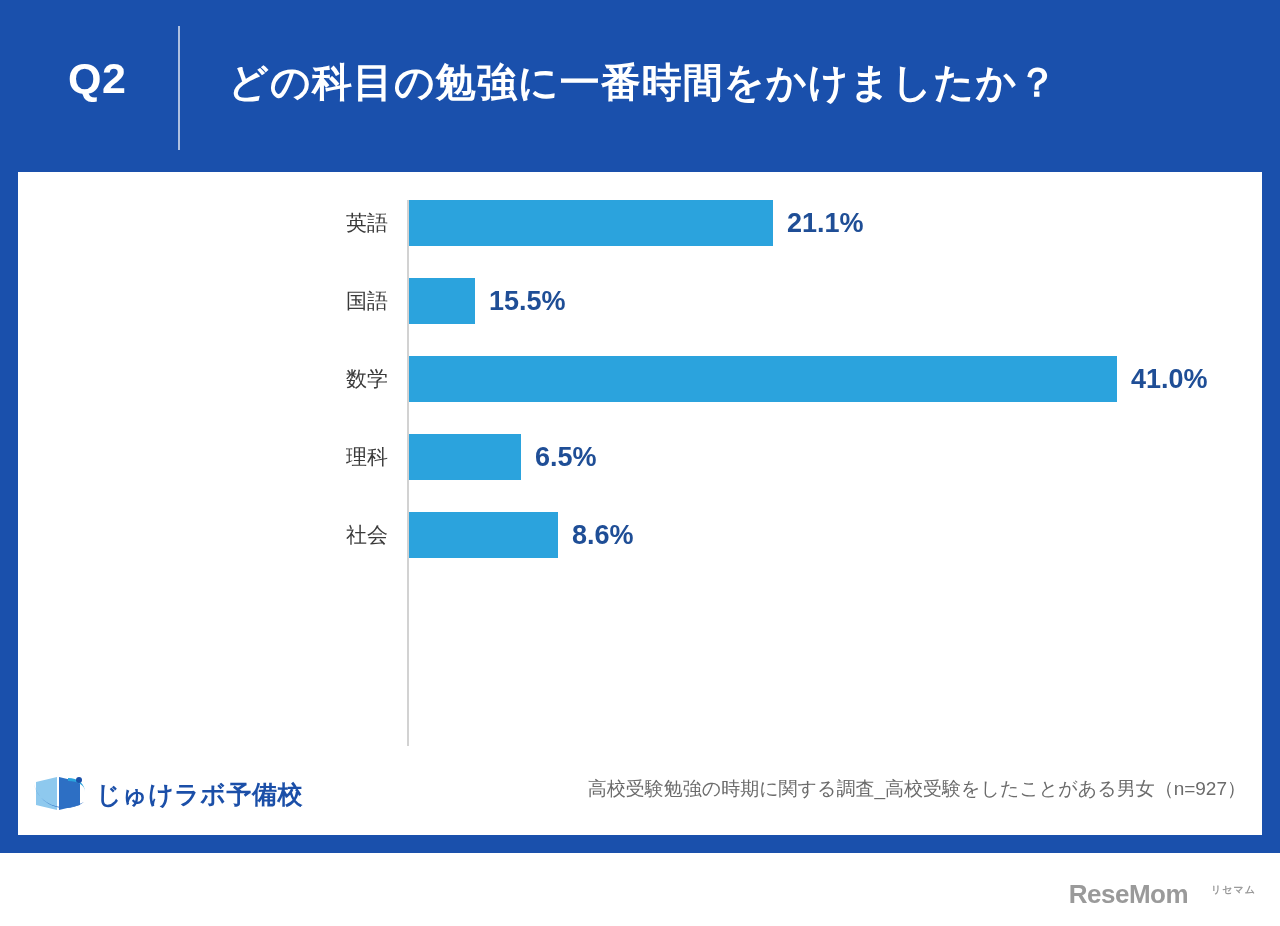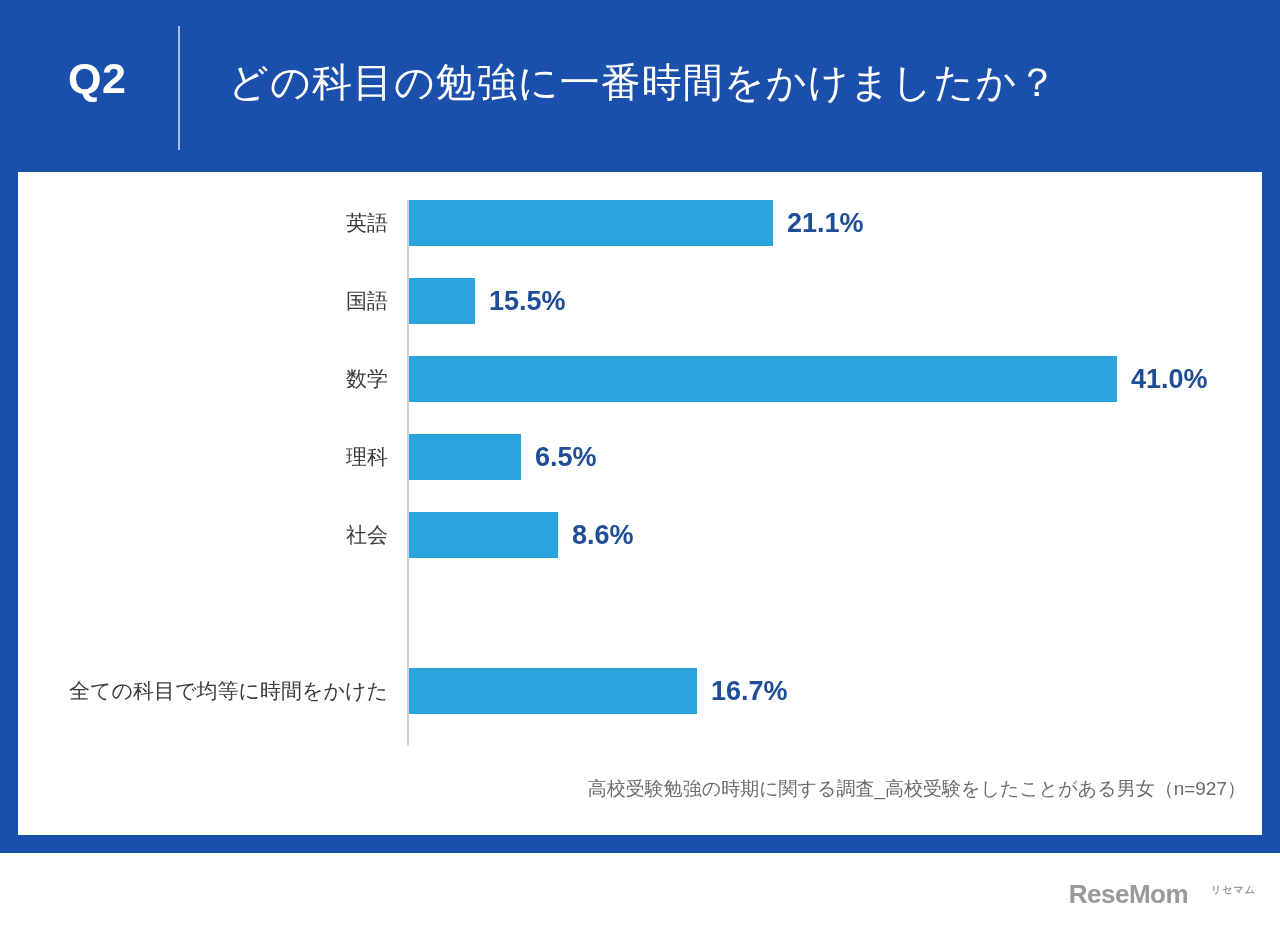--- a/index.html
+++ b/index.html
@@ -54,21 +54,21 @@
     top: 26px;
     width: 2px;
     height: 124px;
     background: #aebfe0;
   }
   .header-title {
     position: absolute;
     left: 228px;
     top: 60px;
     font-size: 40px;
-    font-weight: normal;
+    font-weight: bold;
     color: #ffffff;
     letter-spacing: 1px;
     line-height: 1.1;
     white-space: nowrap;
   }
 
   
   .card {
     position: absolute;
     left: 18px;
@@ -220,28 +220,35 @@
         <div class="row" style="top: 262px;">
           <div class="row-label">理科</div>
           <div class="bar" style="width: 112px; background: rgb(43, 163, 221);"></div>
           <div class="bar-value" style="left: 517px; color: rgb(31, 78, 150);">6.5%</div>
         </div>
         <div class="row" style="top: 340px;">
           <div class="row-label">社会</div>
           <div class="bar" style="width: 149px; background: rgb(43, 163, 221);"></div>
           <div class="bar-value" style="left: 554px; color: rgb(31, 78, 150);">8.6%</div>
         </div>
-        <div class="row" style="top: 496px;">
-          <div class="row-label">全ての科目で均等に時間をかけた</div>
-          <div class="bar" style="width: 288px; background: rgb(43, 163, 221);"></div>
-          <div class="bar-value" style="left: 693px; color: rgb(31, 78, 150);">16.7%</div>
-        </div>
       </div>
 
     <div class="card-footer">
+      <div class="logo">
+        <span class="logo-mark">
+          <svg viewBox="0 0 56 44" width="56" height="44" aria-hidden="true">
+            <path d="M4 10 L25 5 L25 38 L4 33 Z" fill="#8ec9ee"></path>
+            <path d="M27 5 L48 10 L48 33 L27 38 Z" fill="#2d6fc4"></path>
+            <path d="M2 12 C6 32, 30 42, 52 30 C36 42, 8 36, 2 12 Z" fill="#2d6fc4"></path>
+            <path d="M36 6 C46 6, 53 12, 53 20 C53 13, 46 9, 36 9 Z" fill="#2aa3dd"></path>
+            <circle cx="47" cy="8" r="3" fill="#1b4fa8"></circle>
+          </svg>
+        </span>
+        <span class="logo-text">じゅけラボ予備校</span>
+      </div>
       <div class="source-note">高校受験勉強の時期に関する調査_高校受験をしたことがある男女（n=927）</div>
     </div>
 
   </div>
 
   <div class="watermark">
     <span>ReseMom</span><span class="tm">リセマム</span>
   </div>
 
 </div>

